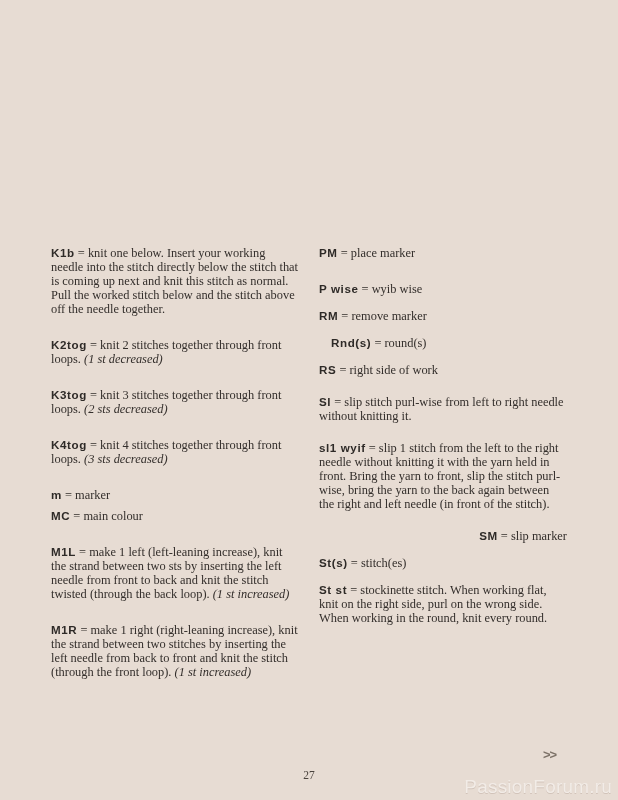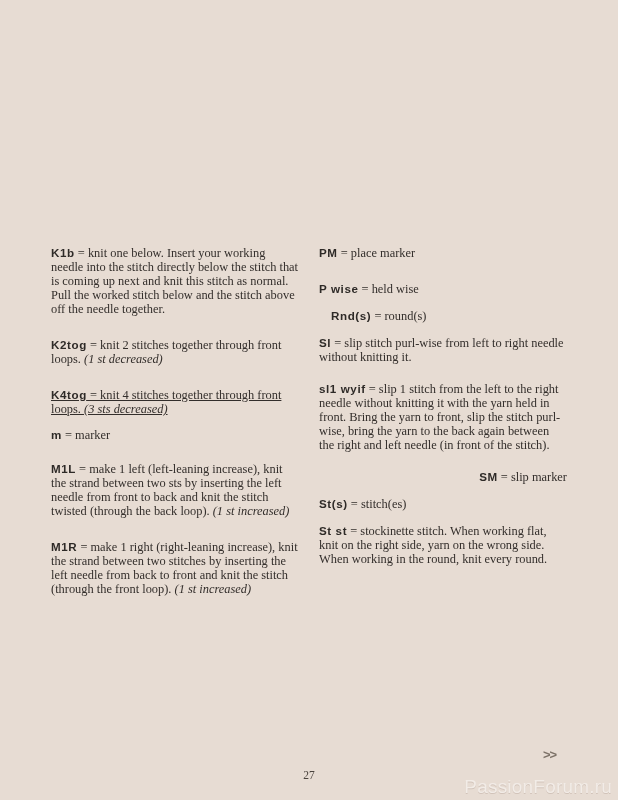--- a/index.html
+++ b/index.html
@@ -101,35 +101,39 @@
 </head>
 <body>
 
 <div id="page">
 
   <div class="columns">
 
     <div class="col col-left">
         <p class="entry" style="margin-bottom: 22px;"><span class="term">K1b</span><span class="eq"> = knit one below.  Insert your working needle into the stitch directly below the stitch that is coming up next and knit this stitch as normal. Pull the worked stitch below and the stitch above off the needle together.</span></p>
         <p class="entry" style="margin-bottom: 22px;"><span class="term">K2tog</span><span class="eq"> = knit 2 stitches together through front loops. </span><span class="ital">(1 st decreased)</span></p>
-        <p class="entry" style="margin-bottom: 12px; text-decoration: underline;"><span class="term">K4tog</span><span class="eq"> = knit 4 stitches together through front loops. </span><span class="ital">(3 sts decreased)</span></p>
-        <p class="entry" style="margin-bottom: 20px;"><span class="term">m</span><span class="eq"> = marker</span></p>
+        <p class="entry" style="margin-bottom: 22px;"><span class="term">K3tog</span><span class="eq"> = knit 3 stitches together through front loops. </span><span class="ital">(2 sts decreased)</span></p>
+        <p class="entry" style="margin-bottom: 22px;"><span class="term">K4tog</span><span class="eq"> = knit 4 stitches together through front loops. </span><span class="ital">(3 sts decreased)</span></p>
+        <p class="entry" style="margin-bottom: 7px;"><span class="term">m</span><span class="eq"> = marker</span></p>
+        <p class="entry" style="margin-bottom: 22px;"><span class="term">MC</span><span class="eq"> = main colour</span></p>
         <p class="entry" style="margin-bottom: 22px;"><span class="term">M1L</span><span class="eq"> = make 1 left (left-leaning increase), knit the strand between two sts by inserting the left needle from front to back and knit the stitch twisted (through the back loop). </span><span class="ital">(1 st increased)</span></p>
         <p class="entry" style="margin-bottom: 22px;"><span class="term">M1R</span><span class="eq"> = make 1 right (right-leaning increase), knit the strand between two stitches by inserting the left needle from back to front and knit the stitch (through the front loop). </span><span class="ital">(1 st increased)</span></p>
       </div>
 
     <div class="col col-right">
         <p class="entry" style="margin-bottom: 22px;"><span class="term">PM</span><span class="eq"> = place marker</span></p>
-        <p class="entry" style="margin-bottom: 13px;"><span class="term">P wise</span><span class="eq"> = held wise</span></p>
+        <p class="entry" style="margin-bottom: 13px;"><span class="term">P wise</span><span class="eq"> = wyib wise</span></p>
+        <p class="entry" style="margin-bottom: 13px;"><span class="term">RM</span><span class="eq"> = remove marker</span></p>
         <p class="entry" style="margin-bottom: 13px; padding-left: 12px;"><span class="term">Rnd(s)</span><span class="eq"> = round(s)</span></p>
+        <p class="entry"><span class="term">RS</span><span class="eq"> = right side of work</span></p>
         <p class="entry"><span class="term">Sl</span><span class="eq"> = slip stitch purl-wise from left to right needle without knitting it.</span></p>
         <p class="entry"><span class="term">sl1 wyif</span><span class="eq"> = slip 1 stitch from the left to the right needle without knitting it with the yarn held in front. Bring the yarn to front, slip the stitch purl-wise, bring  the yarn to the back again between the right and left needle (in front of the stitch).</span></p>
         <p class="entry" style="margin-bottom: 13px; text-align: right;"><span class="term">SM</span><span class="eq"> = slip marker</span></p>
         <p class="entry" style="margin-bottom: 13px;"><span class="term">St(s)</span><span class="eq"> = stitch(es)</span></p>
-        <p class="entry"><span class="term">St st</span><span class="eq"> = stockinette stitch. When working flat, knit on the right side, yarn on the wrong  side. When working in the round, knit every round.</span></p>
+        <p class="entry"><span class="term">St st</span><span class="eq"> = stockinette stitch. When working flat, knit on the right side, purl on the wrong  side. When working in the round, knit every round.</span></p>
       </div>
 
   </div>
 
   <div class="page-number">27</div>
 
   <div class="next-marker">&gt;&gt;</div>
 
   <div class="watermark">PassionForum.ru</div>
 

